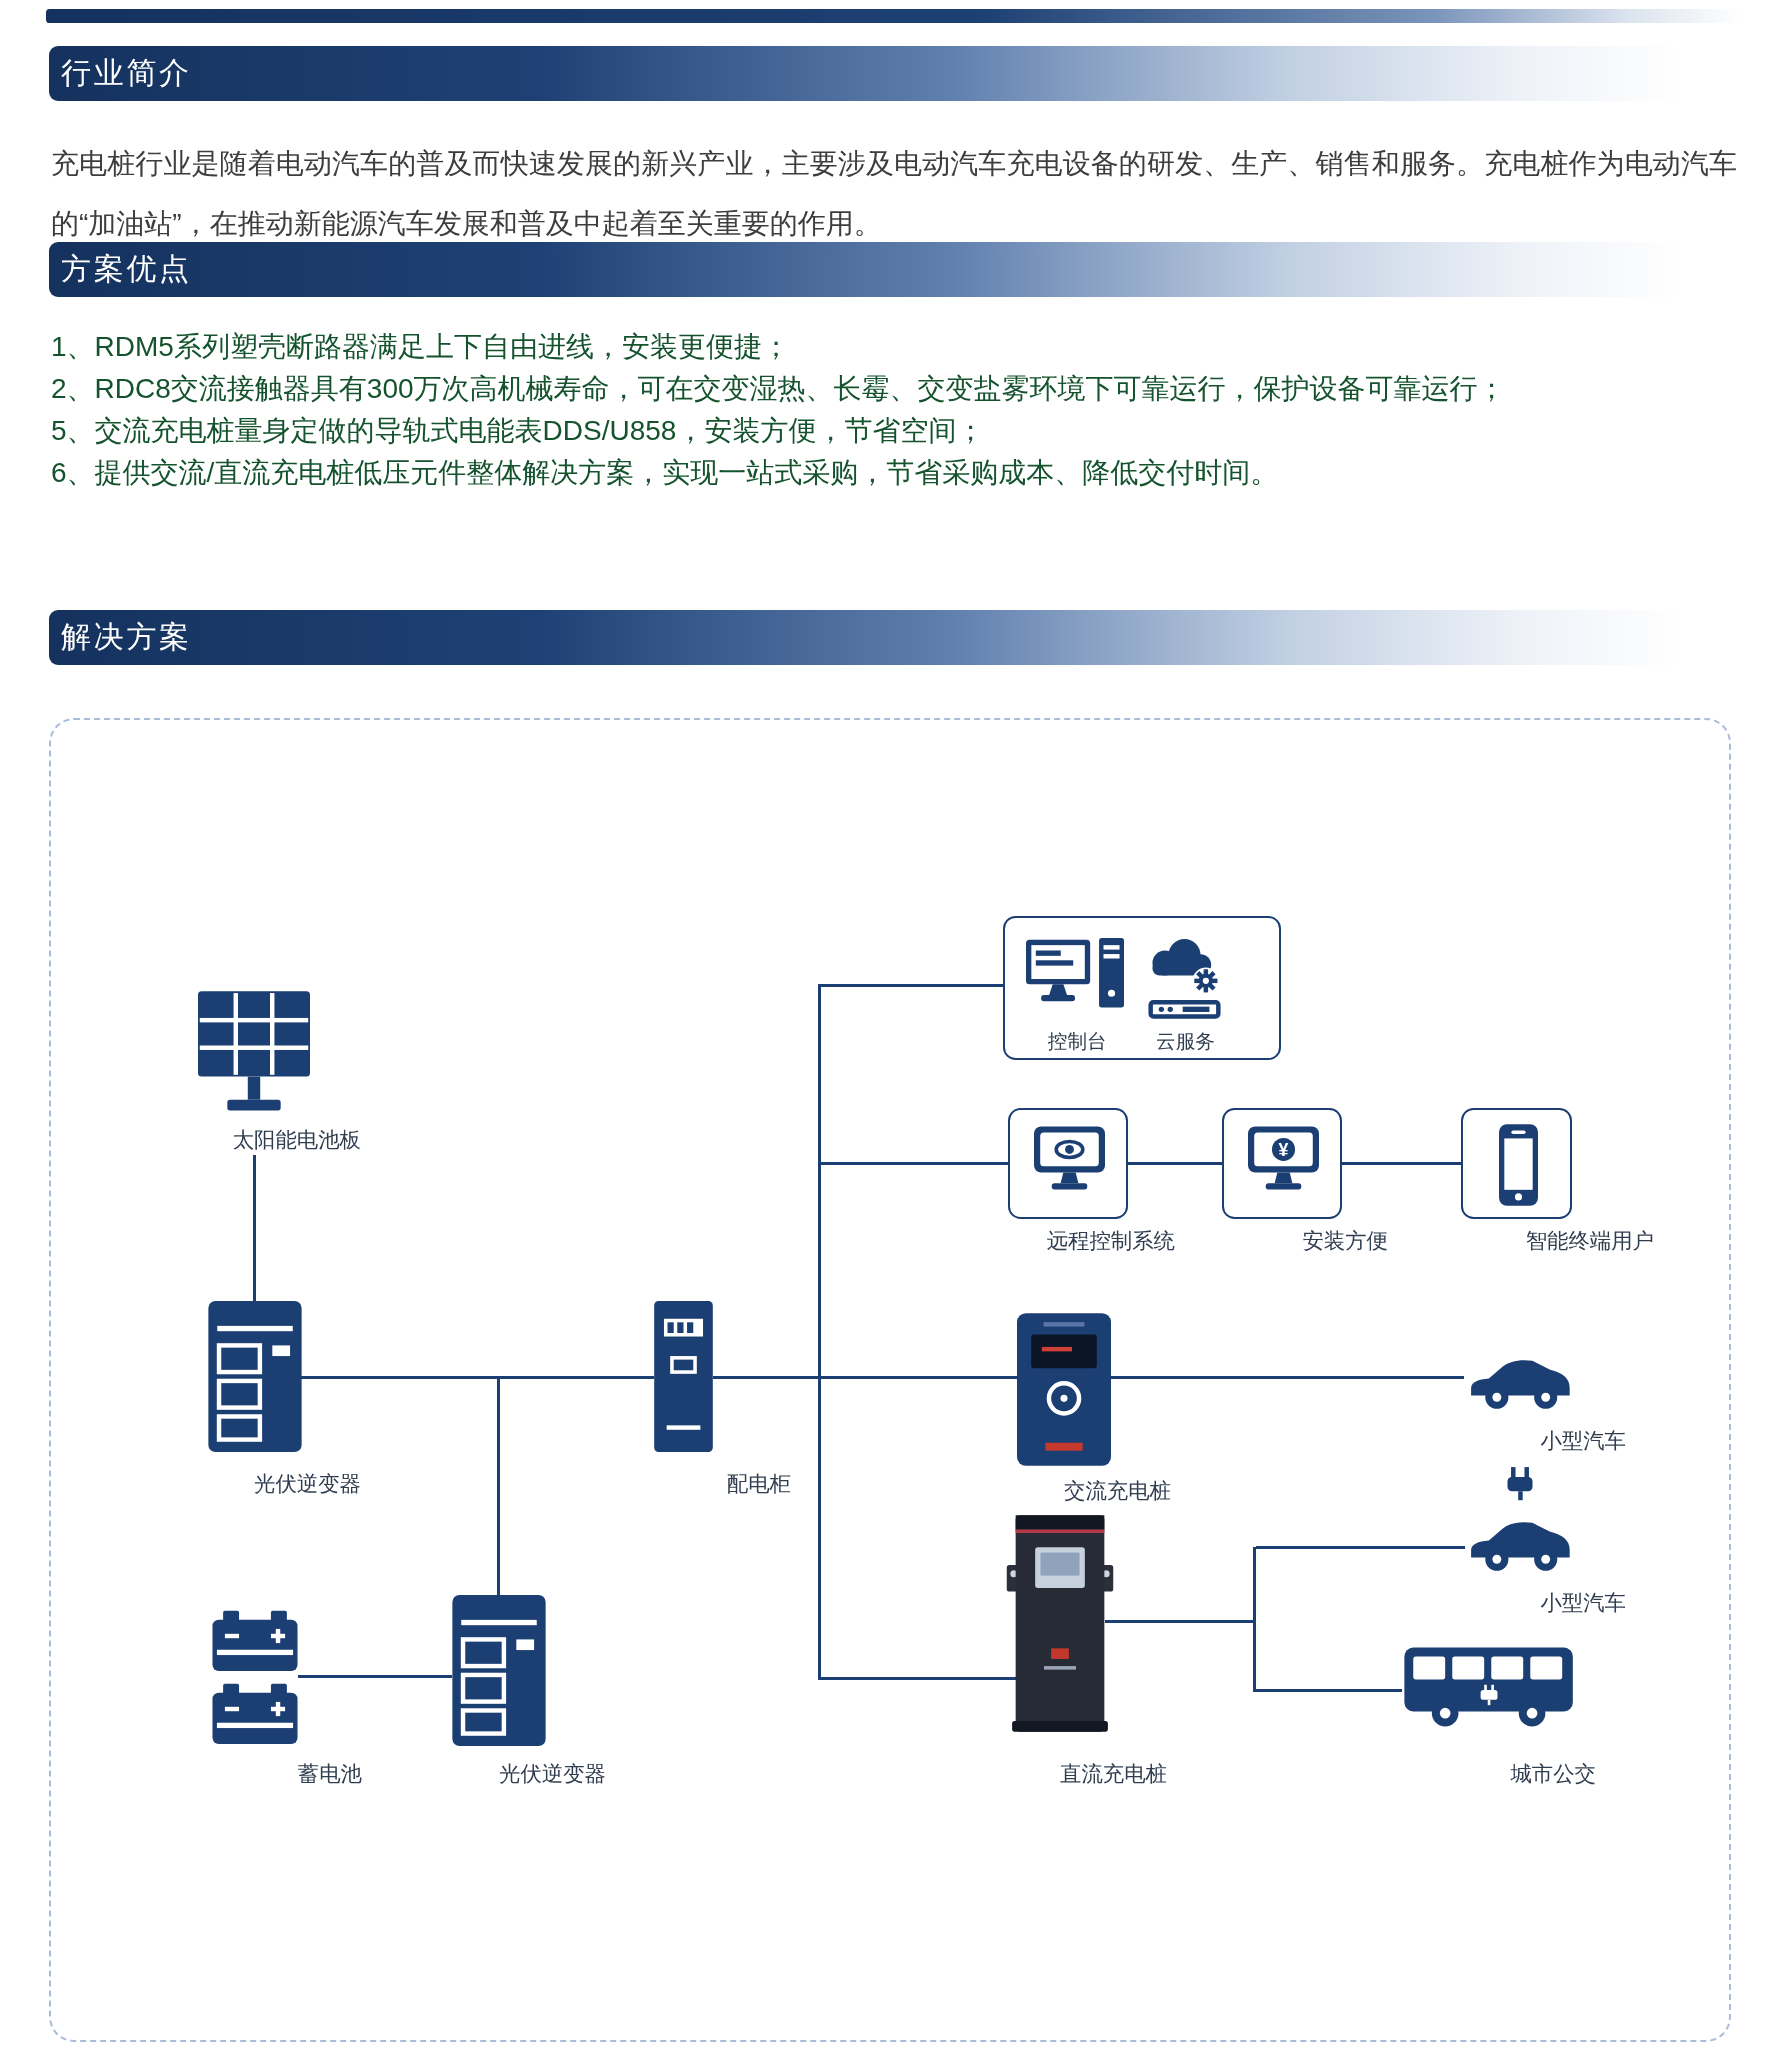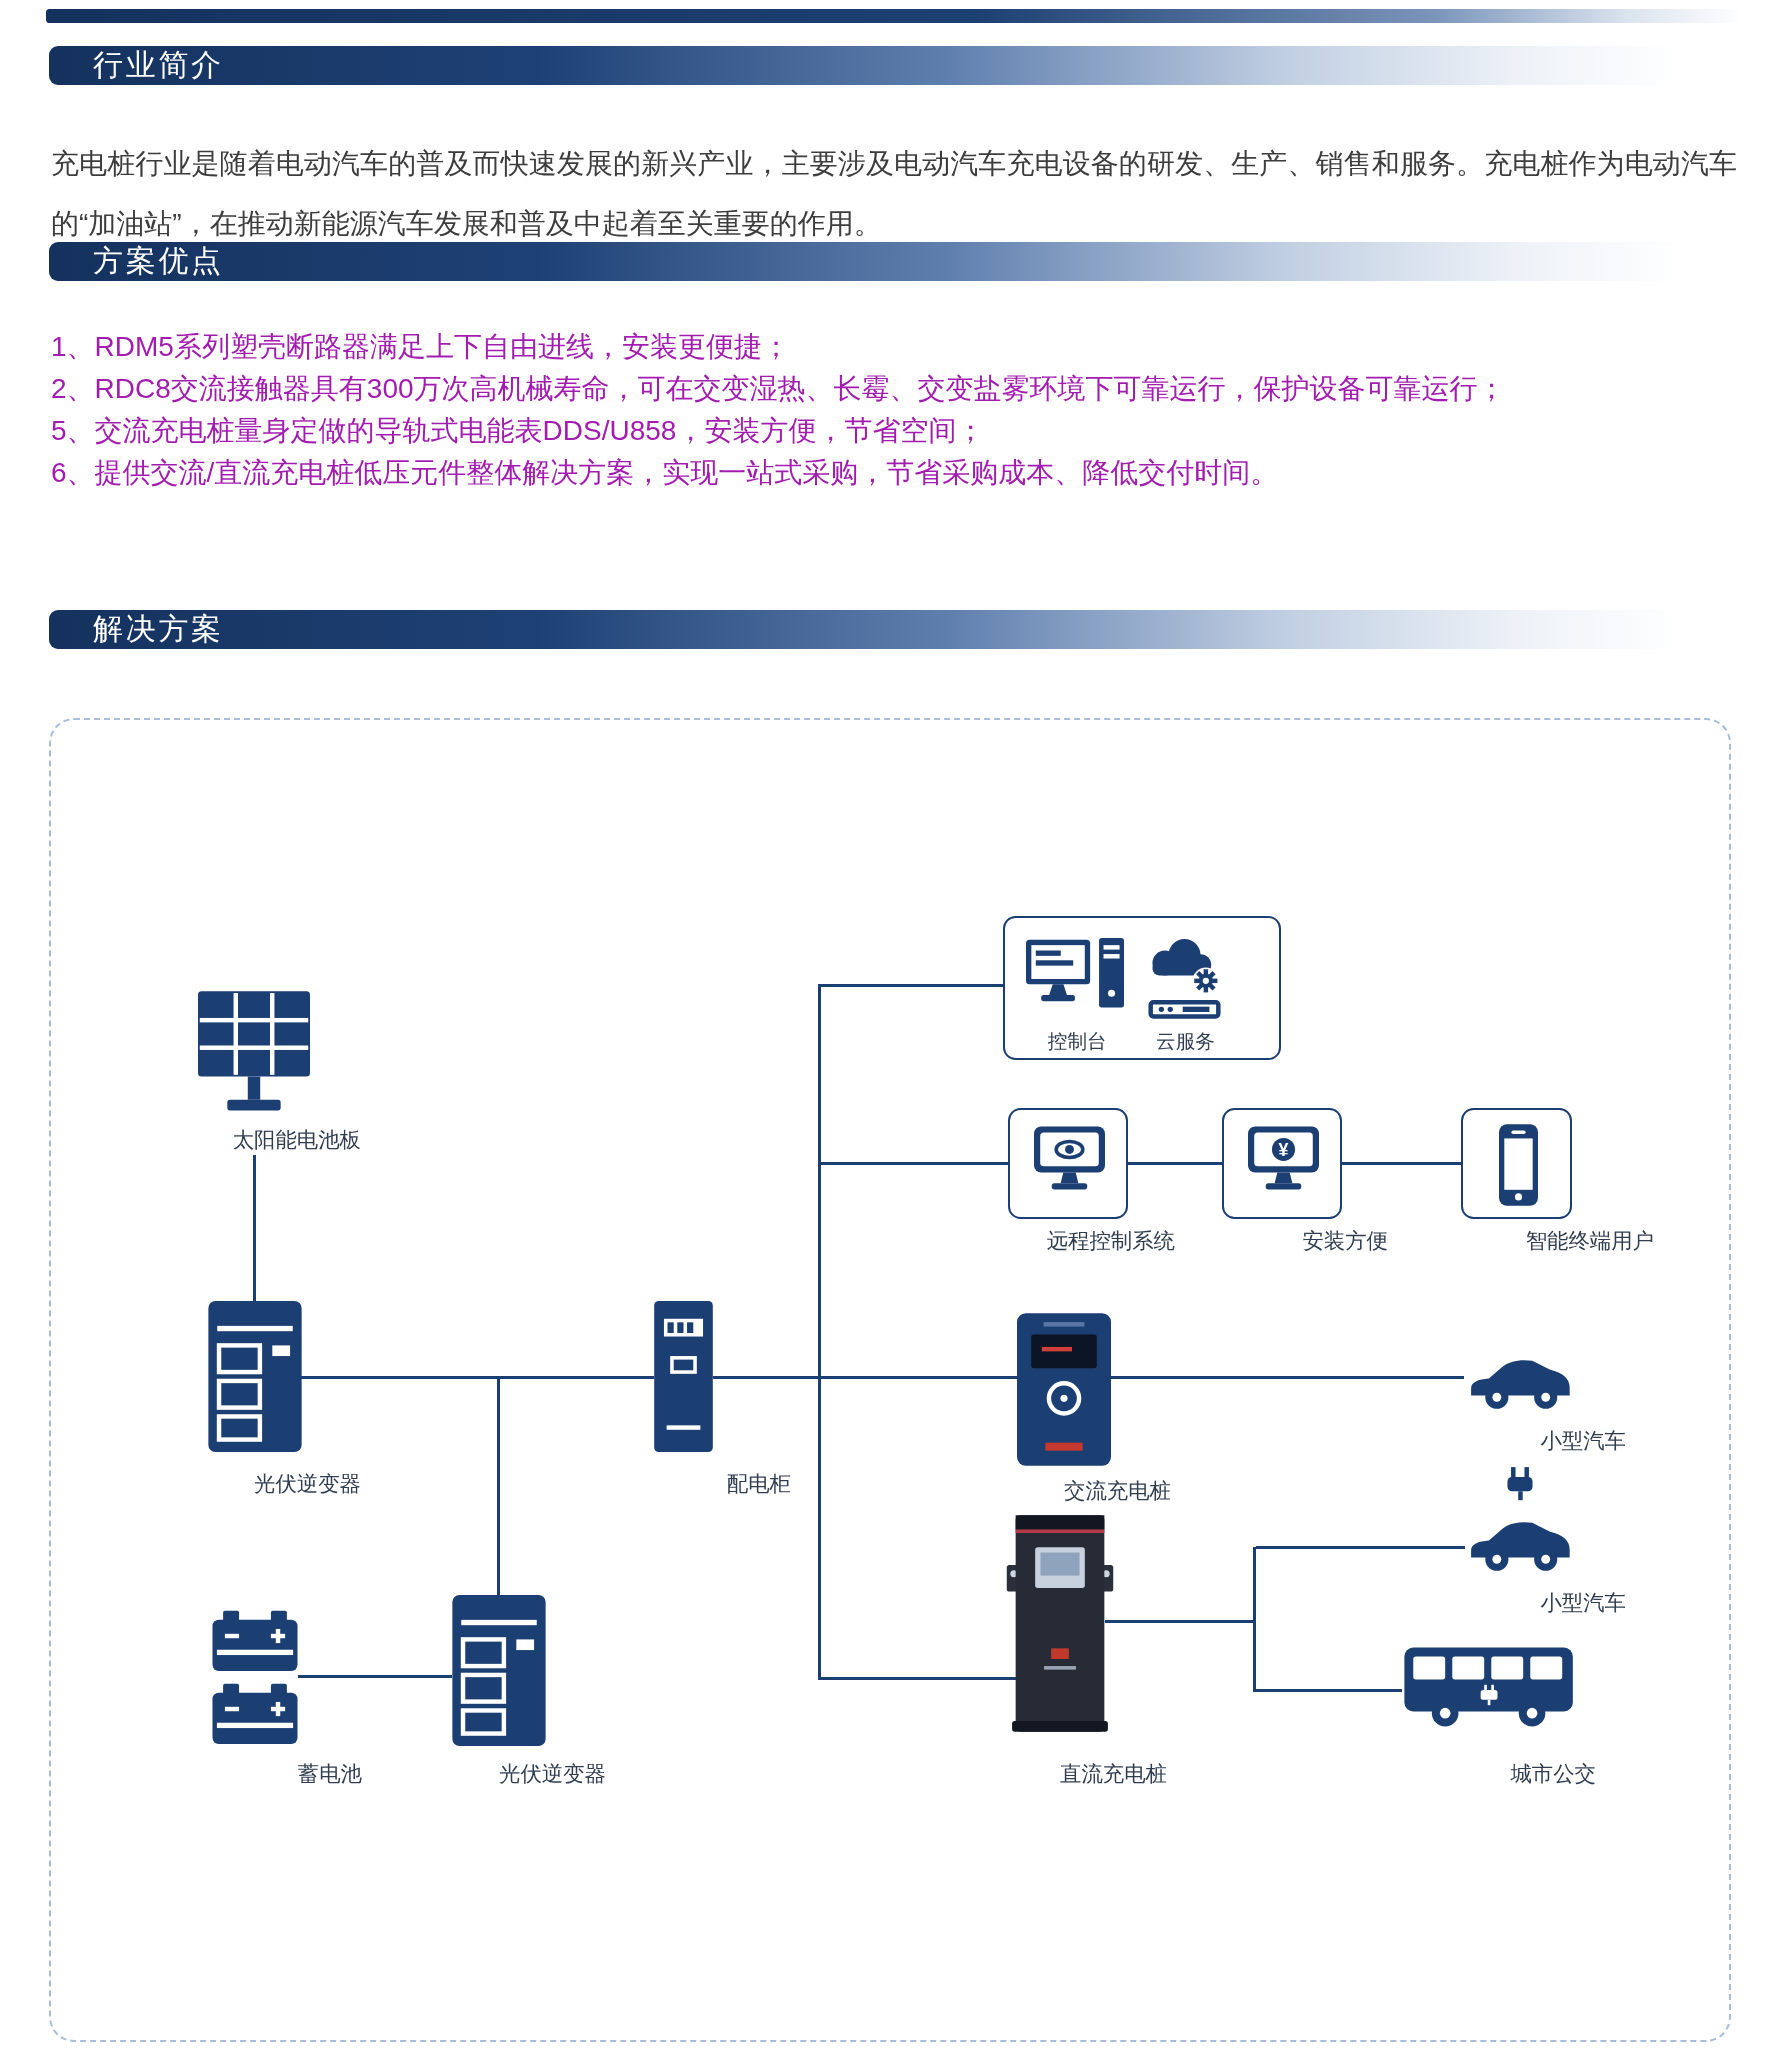--- a/index.html
+++ b/index.html
@@ -3,27 +3,27 @@
 <meta charset="utf-8">
 <style>
   *{margin:0;padding:0;box-sizing:border-box}
   html,body{background:#ffffff}
   .page{position:relative;width:1782px;height:2066px;background:#fff;
         font-family:"Liberation Sans","DejaVu Sans",sans-serif;overflow:hidden}
 
   .topbar{position:absolute;left:46px;top:9px;width:1696px;height:14.3px;border-radius:3.6px;
         background:linear-gradient(90deg,#15325e 0%,#1d4073 55%,#7b95bb 82%,#d9e2ee 93%,#ffffff 100%)}
 
-  .banner{position:absolute;left:49px;width:1635px;height:39px;border-radius:9px;
+  .banner{position:absolute;left:49px;width:1635px;height:55px;border-radius:9px;
         background:linear-gradient(90deg,#15325e 0%,#1e4175 30%,#5f7fae 55%,#c2d0e3 76%,#eef2f8 90%,#ffffff 100%);
         color:#fff;font-size:30px;font-weight:500;letter-spacing:2.7px;
-        display:flex;align-items:center;padding-left:44px}
+        display:flex;align-items:center;padding-left:12px}
 
   .para{position:absolute;left:51px;top:134px;width:1686px;font-size:28px;line-height:60px;color:#3d3d3d;text-align:justify}
-  .adv{position:absolute;left:51px;top:326px;width:1693px;font-size:28px;color:#a21caf}
+  .adv{position:absolute;left:51px;top:326px;width:1693px;font-size:28px;color:#14532d}
   .adv div{line-height:42px}
 
   .dashed{position:absolute;left:49px;top:718px;width:1682px;height:1324px;
         border:2.7px dashed #a9bdd9;border-radius:25px}
 
   .hline{position:absolute;height:2.7px;background:#1b3e73}
   .vline{position:absolute;width:2.7px;background:#1b3e73}
   .icon{position:absolute}
   .lbl{position:absolute;width:214px;font-size:21.4px;color:#303d4f;text-align:right}
   .nbox{position:absolute;border:2.7px solid #1b3e73;border-radius:12.5px;background:#fff}

